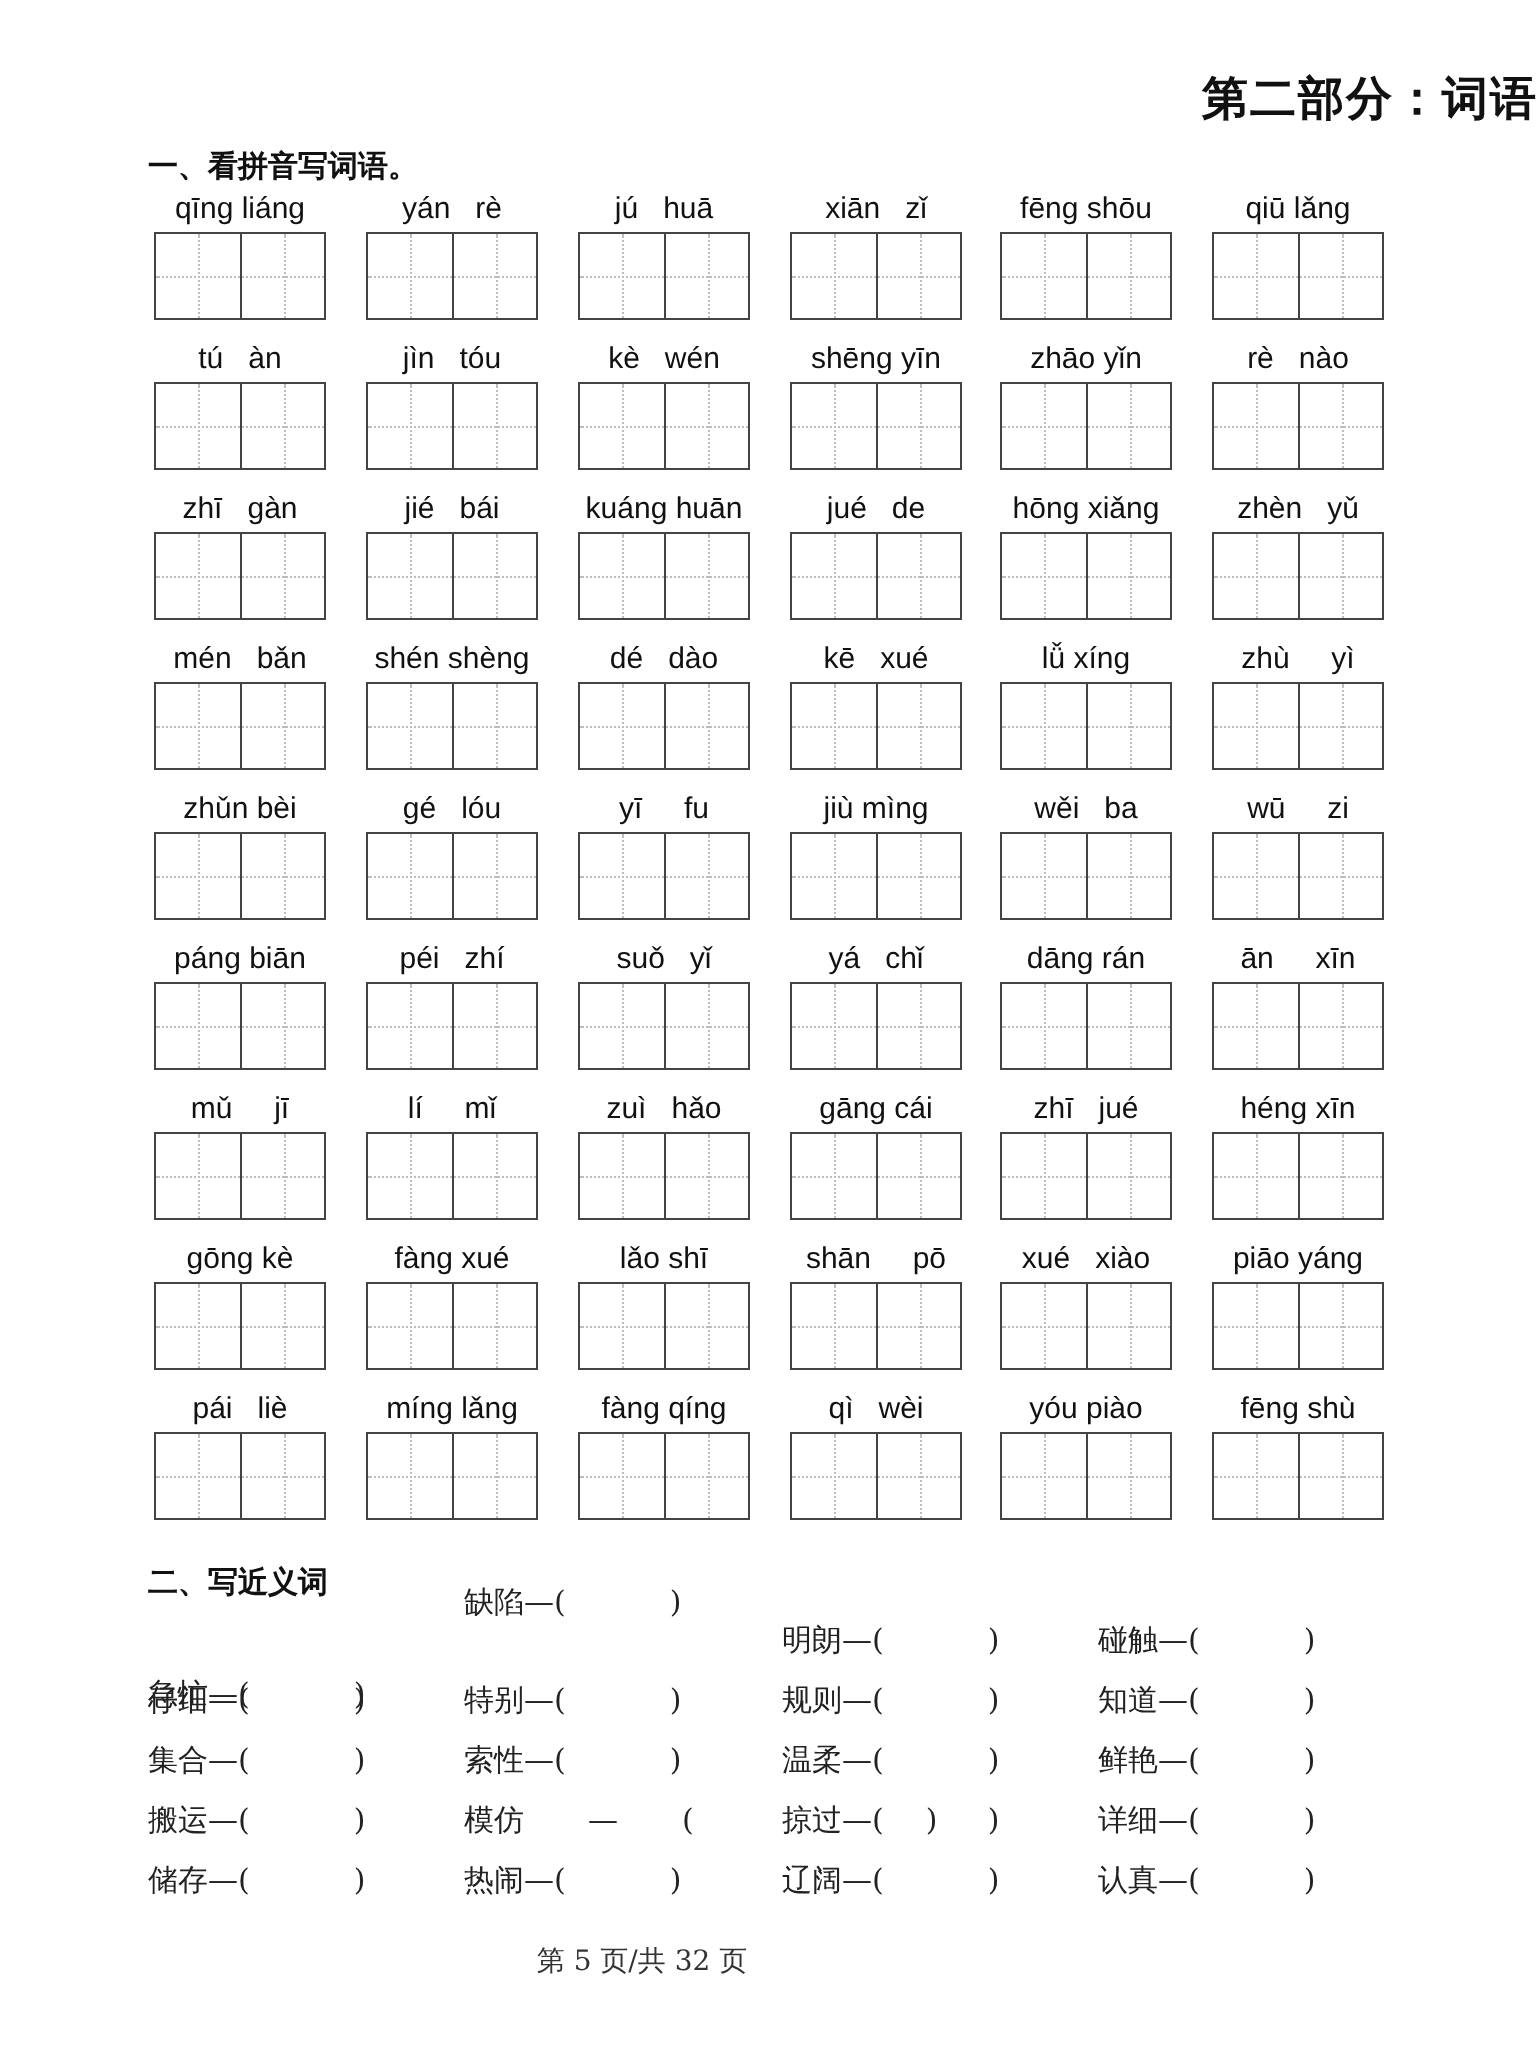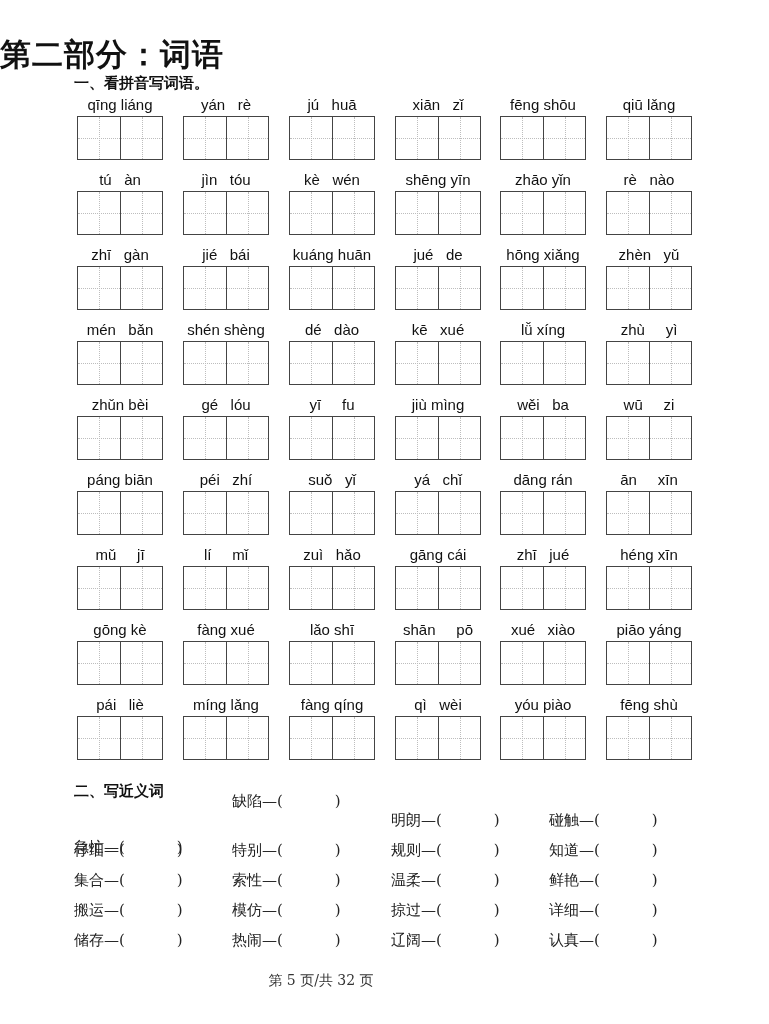--- a/index.html
+++ b/index.html
@@ -1,19 +1,19 @@
 <!DOCTYPE html>
 <html><head>
 <meta charset="utf-8">
 <style>
   html, body { margin: 0; padding: 0; background: #ffffff; }
   body { width: 769px; height: 1024px; position: relative; overflow: hidden; color: #111; }
   .title {
-    position: absolute; left: 0; top: 34px; width: 769px; text-align: left;
-    font-family: "DejaVu Serif", serif; font-size: 31px; font-weight: bold; color: #111;
+    position: absolute; left: 0; top: 34px; width: 769px; text-align: right;
+    font-family: "DejaVu Serif", serif; font-size: 23px; font-weight: bold; color: #111;
     letter-spacing: 1px;
   }
   .section-head {
     position: absolute; left: 74px;
     font-family: "DejaVu Serif", serif; font-size: 15px; font-weight: bold; color: #111;
   }
   .grid-area { position: absolute; left: 0; top: 0; width: 769px; }
   .cell { position: absolute; width: 86px; }
   .pinyin {
     position: absolute; left: -6px; top: 0; width: 98px; text-align: center;
@@ -445,21 +445,21 @@
     <div class="syn" style="left: 549px; top: 811px;"><span class="word">碰触</span><span>—</span><span class="paren-open">(</span><span class="blank"></span><span>)</span></div>
     <div class="syn" style="left: 74px; top: 841px;"><span class="word">仔细</span><span>—</span><span class="paren-open">(</span><span class="blank"></span><span>)</span></div>
     <div class="syn" style="left: 232px; top: 841px;"><span class="word">特别</span><span>—</span><span class="paren-open">(</span><span class="blank"></span><span>)</span></div>
     <div class="syn" style="left: 391px; top: 841px;"><span class="word">规则</span><span>—</span><span class="paren-open">(</span><span class="blank"></span><span>)</span></div>
     <div class="syn" style="left: 549px; top: 841px;"><span class="word">知道</span><span>—</span><span class="paren-open">(</span><span class="blank"></span><span>)</span></div>
     <div class="syn" style="left: 74px; top: 871px;"><span class="word">集合</span><span>—</span><span class="paren-open">(</span><span class="blank"></span><span>)</span></div>
     <div class="syn" style="left: 232px; top: 871px;"><span class="word">索性</span><span>—</span><span class="paren-open">(</span><span class="blank"></span><span>)</span></div>
     <div class="syn" style="left: 391px; top: 871px;"><span class="word">温柔</span><span>—</span><span class="paren-open">(</span><span class="blank"></span><span>)</span></div>
     <div class="syn" style="left: 549px; top: 871px;"><span class="word">鲜艳</span><span>—</span><span class="paren-open">(</span><span class="blank"></span><span>)</span></div>
     <div class="syn" style="left: 74px; top: 901px;"><span class="word">搬运</span><span>—</span><span class="paren-open">(</span><span class="blank"></span><span>)</span></div>
-    <div class="syn" style="left: 232px; top: 901px;"><span class="word">模仿</span><span>—</span><span class="paren-open">(</span><span class="blank"></span><span>)</span></div>
+    <div class="syn" style="left: 232px; top: 901px; gap: 32px;"><span class="word">模仿</span><span>—</span><span class="paren-open">(</span><span class="blank"></span><span>)</span></div>
     <div class="syn" style="left: 391px; top: 901px;"><span class="word">掠过</span><span>—</span><span class="paren-open">(</span><span class="blank"></span><span>)</span></div>
     <div class="syn" style="left: 549px; top: 901px;"><span class="word">详细</span><span>—</span><span class="paren-open">(</span><span class="blank"></span><span>)</span></div>
     <div class="syn" style="left: 74px; top: 931px;"><span class="word">储存</span><span>—</span><span class="paren-open">(</span><span class="blank"></span><span>)</span></div>
     <div class="syn" style="left: 232px; top: 931px;"><span class="word">热闹</span><span>—</span><span class="paren-open">(</span><span class="blank"></span><span>)</span></div>
     <div class="syn" style="left: 391px; top: 931px;"><span class="word">辽阔</span><span>—</span><span class="paren-open">(</span><span class="blank"></span><span>)</span></div>
     <div class="syn" style="left: 549px; top: 931px;"><span class="word">认真</span><span>—</span><span class="paren-open">(</span><span class="blank"></span><span>)</span></div>
   </div>
 
 <div class="footer">第 5 页/共 32 页</div>
 

